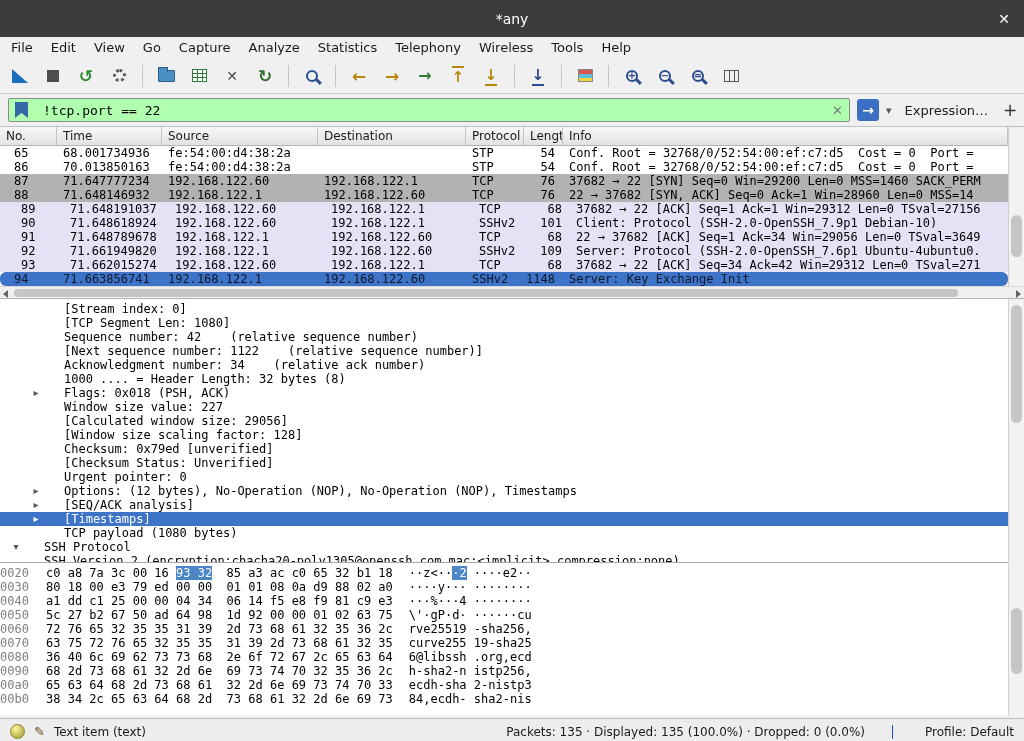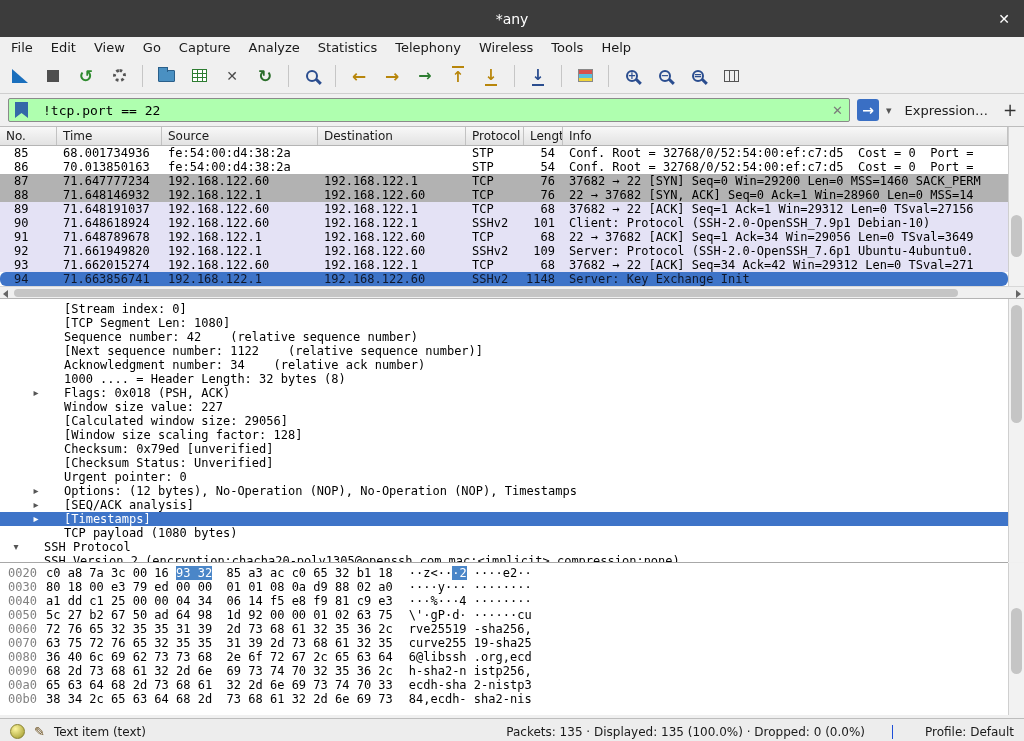--- a/index.html
+++ b/index.html
@@ -86,21 +86,21 @@
   .c-len { width:39px; flex:none; }
   .c-info { flex:1 1 auto; min-width:0; }
   .pl-body { position:absolute; top:146px; left:0; width:1008px; height:140px; background:#fff;
     overflow:hidden; font-family:"DejaVu Sans Mono", monospace; font-size:12px; }
   .pl-row { display:flex; height:14px; line-height:14px; }
   .pl-row .c { overflow:hidden; padding-left:6px; white-space:pre; }
   .pl-row .c-no { padding-left:14px; }
   .pl-row .c-len { text-align:right; padding-left:0; padding-right:8px; }
   .row-plain { background:#ffffff; color:#000; }
   .row-gray { background:var(--row-gray,#b0b0b0); color:#000; }
-  .row-lavender { background:var(--row-lav,#e4e2f5); color:#000; }
+  .row-lavender { background:var(--row-lav,#e4e2f5); color:#000;padding-left:7px; }
   .row-selected { background:var(--sel,#3e74c8); color:#0f172a;border-radius:6px; }
 
   
   .pl-vscroll { position:absolute; top:127px; right:0; width:16px; height:159px;
     background:#f2f2f2; border-left:1px solid #cfcfcf; }
   .vthumb { position:absolute; left:2px; right:2px; background:#c5c5c5; border-radius:6px; }
   .pl-vscroll .vthumb { top:88px; height:42px; }
   .pl-hscroll { position:absolute; top:286px; left:0; width:1024px; height:13px; background:#f0f0f0;
     border-top:1px solid #d8d8d8; border-bottom:1px solid #b4b4b4; }
   .hthumb { position:absolute; top:2px; left:14px; width:944px; height:8px; background:#c5c5c5; border-radius:4px; }
@@ -120,21 +120,21 @@
   .dt-line.sel .dt-exp { color:#ffffff; }
   .dt-vscroll { position:absolute; top:299px; right:0; width:16px; height:263px;
     background:#f2f2f2; border-left:1px solid #cfcfcf; }
   .dt-vscroll .vthumb { top:6px; height:118px; }
 
   
   .hexpane { position:absolute; top:562px; left:0; width:1008px; height:153px; background:#fff;
     border-top:1px solid #a8a8a8; overflow:hidden;
     font-family:"DejaVu Sans Mono", monospace; font-size:12px; color:#000; padding-top:3px; }
   .hx-row { height:14px; line-height:14px; display:flex; white-space:pre; }
-  .hx-off { width:46px; flex:none; color:#808080; padding-left:8px; }
+  .hx-off { width:46px; flex:none; color:#808080; padding-left:0; }
   .hx-bytes { flex:none; }
   .hx-ascii { margin-left:16px; }
   .hx-sel { background:var(--hexsel,#4a86c8); color:#fff;margin-top:40px; }
   .hx-vscroll { position:absolute; top:563px; right:0; width:16px; height:152px;
     background:#f2f2f2; border-left:1px solid #cfcfcf; }
   .hx-vscroll .vthumb { top:45px; height:66px; }
 
   
   .statusbar { position:absolute; top:718px; left:0; right:0; height:26px; background:#ededed;
     border-top:1px solid #bdbdbd; display:flex; align-items:center; font-size:12px; color:#1a1a1a;
@@ -257,21 +257,21 @@
       <span class="pl-h-cell c-no">No.</span>
       <span class="pl-h-cell c-time">Time</span>
       <span class="pl-h-cell c-src">Source</span>
       <span class="pl-h-cell c-dst">Destination</span>
       <span class="pl-h-cell c-proto">Protocol</span>
       <span class="pl-h-cell c-len">Length</span>
       <span class="pl-h-cell c-info">Info</span>
     </div>
   <div class="pl-body">
       <div class="pl-row row-plain">
-        <span class="c c-no">85</span>
+        <span class="c c-no">65</span>
         <span class="c c-time">68.001734936</span>
         <span class="c c-src">fe:54:00:d4:38:2a</span>
         <span class="c c-dst"></span>
         <span class="c c-proto">STP</span>
         <span class="c c-len">54</span>
         <span class="c c-info">Conf. Root = 32768/0/52:54:00:ef:c7:d5  Cost = 0  Port = </span>
       </div>
       <div class="pl-row row-plain">
         <span class="c c-no">86</span>
         <span class="c c-time">70.013850163</span>

